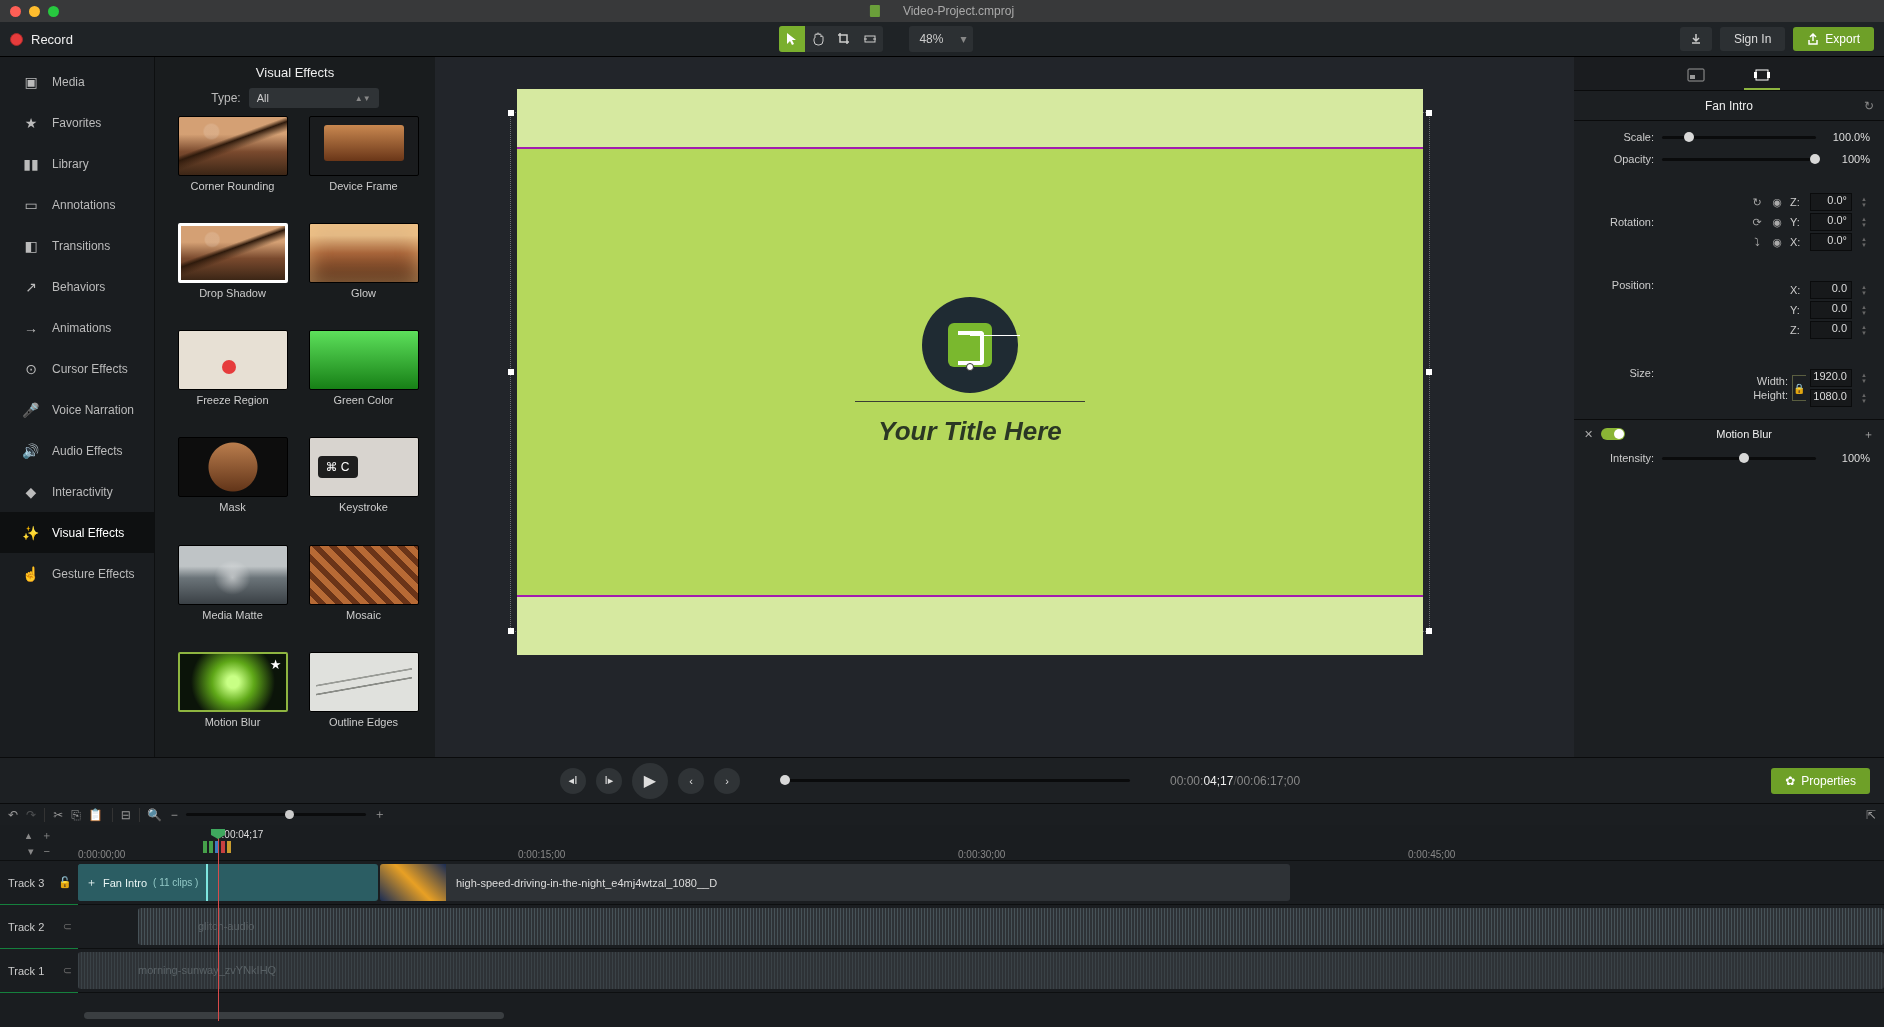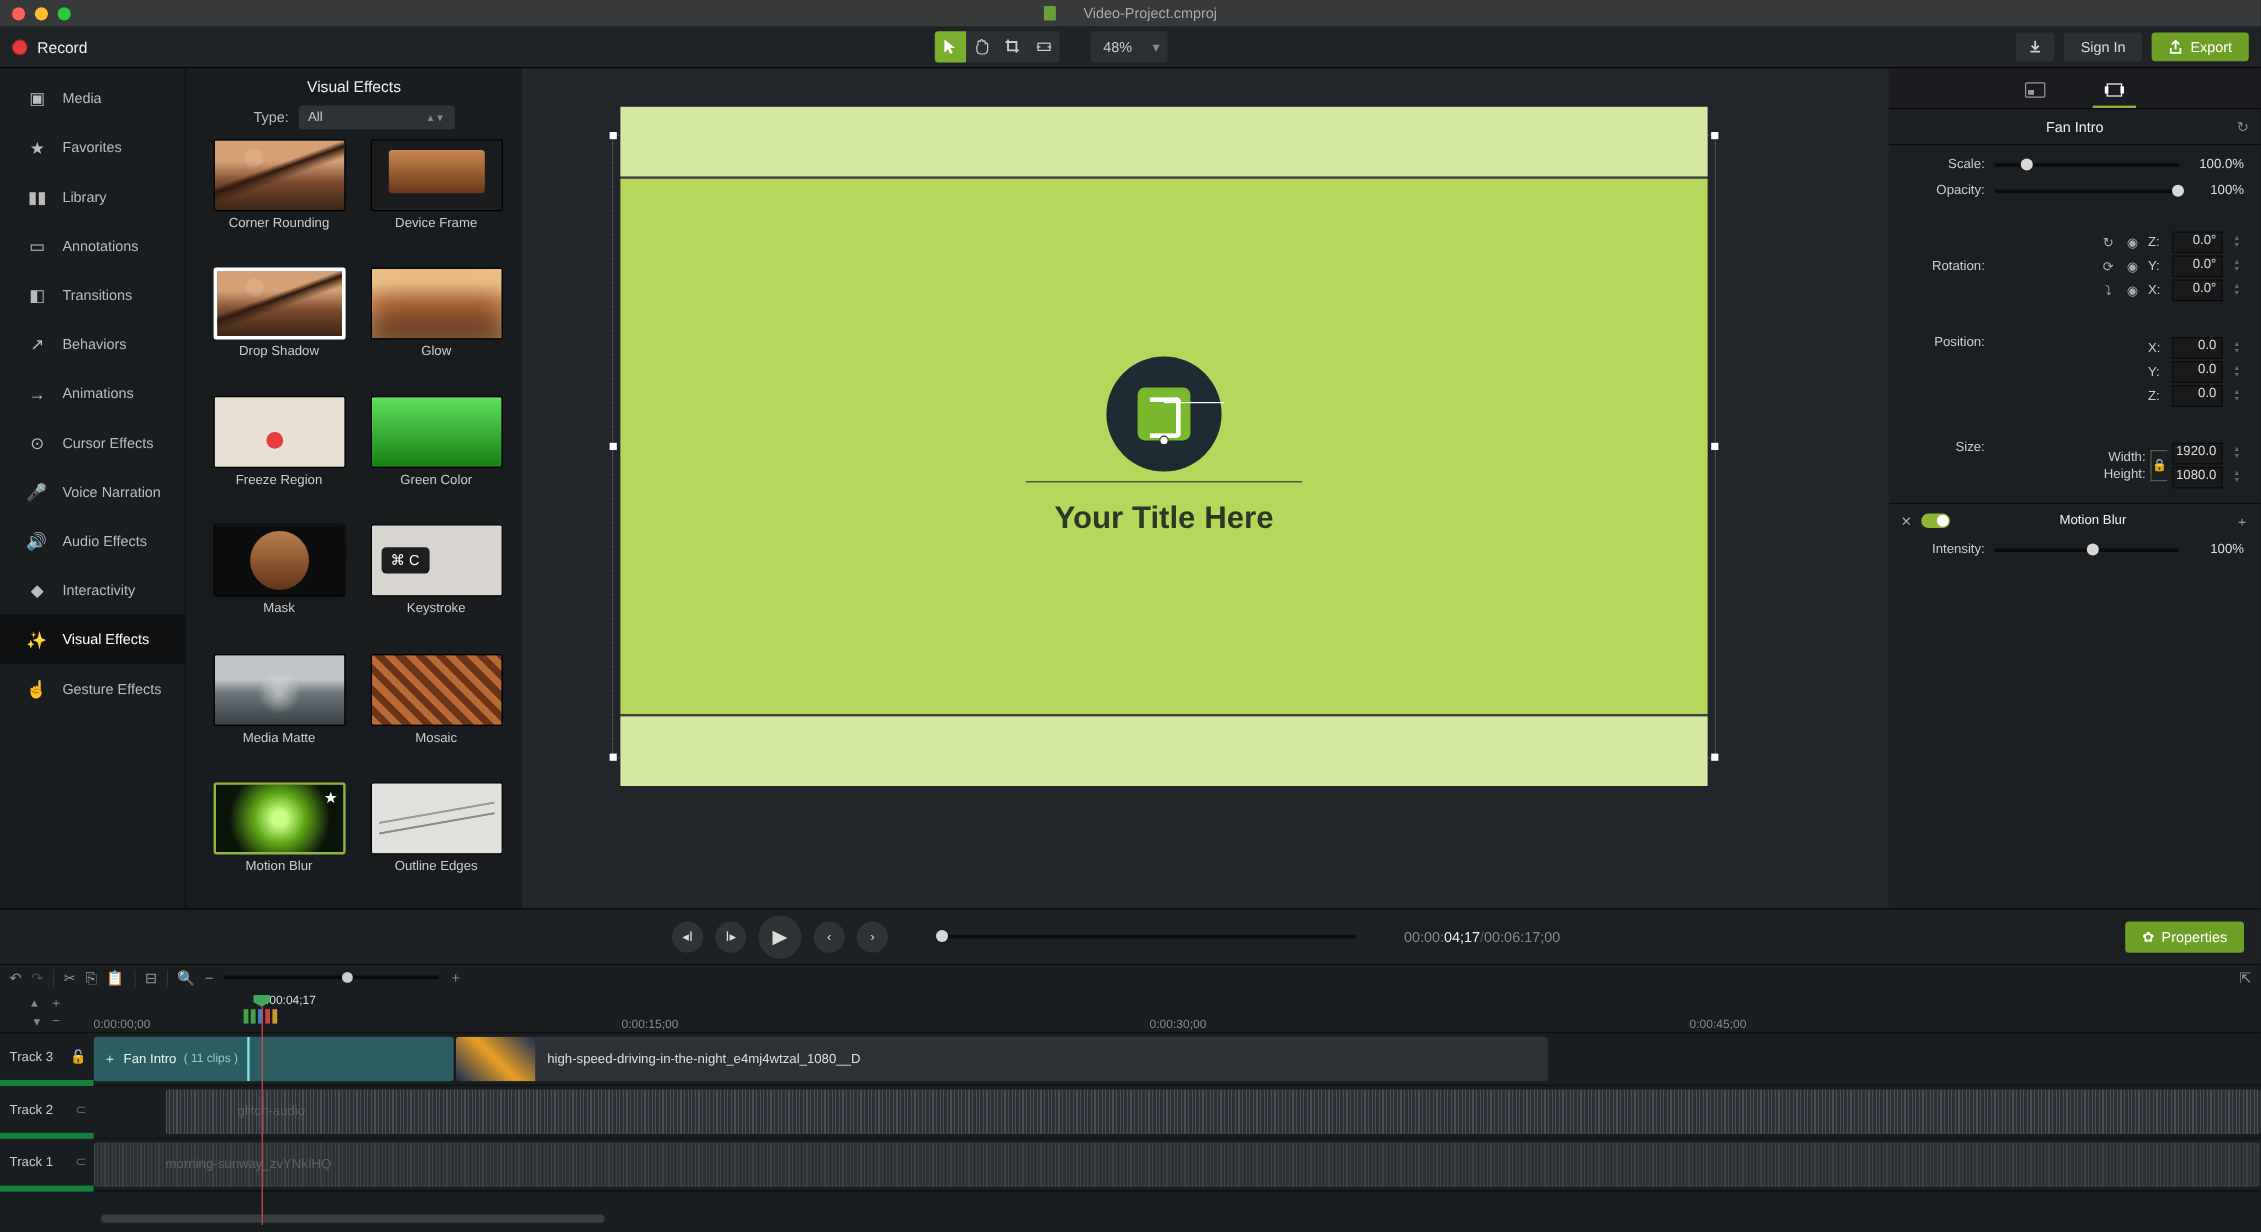--- a/index.html
+++ b/index.html
@@ -74,21 +74,21 @@
 .star{position:absolute;top:3px;right:4px;color:#fff;font-size:13px;}
 .dropshadow{border:3px solid #fff !important;}
 
 
 .canvas-area{flex:1;background:#22252a;position:relative;}
 .bounding{position:absolute;left:75px;top:55px;width:920px;height:520px;border:1px dotted #6a6e72;}
 .handle{position:absolute;width:6px;height:6px;background:#fff;}
 .h-tl{left:-3px;top:-3px;} .h-tr{right:-3px;top:-3px;} .h-bl{left:-3px;bottom:-3px;} .h-br{right:-3px;bottom:-3px;}
 .h-t{left:50%;top:-3px;margin-left:-3px;} .h-b{left:50%;bottom:-3px;margin-left:-3px;}
 .h-l{left:-3px;top:50%;margin-top:-3px;} .h-r{right:-3px;top:50%;margin-top:-3px;}
-.canvas-inner{position:absolute;left:6px;top:6px;right:6px;bottom:6px;background:#404040;}
+.canvas-inner{position:absolute;left:6px;top:6px;right:6px;bottom:6px;background:#a21caf;font-style:italic;}
 .title-slide{position:absolute;left:0;top:30px;right:0;bottom:30px;background:#b5d85c;display:flex;flex-direction:column;align-items:center;justify-content:center;}
 .letterbox{position:absolute;left:0;right:0;height:58px;background:#d6e9a0;}
 .letterbox.top{top:-30px;} .letterbox.bot{bottom:-30px;}
 .logo-circ{width:96px;height:96px;border-radius:50%;background:#1f2b33;display:flex;align-items:center;justify-content:center;margin-bottom:8px;}
 .logo-sq{width:44px;height:44px;background:#7ab82e;border-radius:6px;position:relative;}
 .logo-sq::after{content:"";position:absolute;left:10px;top:8px;width:22px;height:26px;border:4px solid #fff;border-left:none;border-radius:0 4px 4px 0;}
 .divider{width:230px;height:1px;background:#3a3e33;margin-bottom:14px;}
 .title-txt{color:#2b3824;font-size:26px;font-weight:600;}
 .pivot{position:absolute;left:50%;top:214px;width:8px;height:8px;border:1px solid #333;border-radius:50%;background:#fff;margin-left:-4px;}
 .sel-line{position:absolute;left:50%;top:186px;width:50px;height:1px;background:#fff;}
@@ -138,21 +138,21 @@
 .tl-tools .sep{width:1px;height:14px;background:#333;}
 .tl-tools .ic{cursor:pointer;}
 .zoom-sl{width:180px;height:3px;background:#0a0b0c;position:relative;border-radius:2px;}
 .zoom-sl .zknob{position:absolute;left:55%;top:-3px;width:9px;height:9px;border-radius:50%;background:#ccc;}
 .tl-tools .spacer{flex:1;}
 
 
 .timeline{height:196px;background:#1a1d20;display:flex;}
 .tl-left{width:78px;background:#1a1d20;}
 .tl-hdr-left{height:36px;display:flex;flex-direction:column;align-items:center;justify-content:center;gap:2px;color:#888;font-size:11px;border-bottom:1px solid #0d0f10;}
-.track-hdr{height:44px;display:flex;align-items:center;padding-left:8px;gap:6px;border-bottom:5px solid #15803d;color:#ccc;font-size:11px;justify-content:flex-end;}
+.track-hdr{height:44px;display:flex;align-items:center;padding-left:8px;gap:6px;border-bottom:1px solid #15803d;color:#ccc;font-size:11px;justify-content:flex-end;}
 .tl-right{flex:1;position:relative;overflow:hidden;}
 .ruler{height:36px;position:relative;border-bottom:1px solid #0d0f10;}
 .ruler .playhead-time{position:absolute;left:138px;top:4px;color:#ddd;font-size:10px;}
 .ruler .tick{position:absolute;top:24px;color:#888;font-size:10px;}
 .playhead{position:absolute;left:140px;top:4px;bottom:0;width:1px;background:#d84b4b;z-index:5;}
 .playhead::before{content:"";position:absolute;top:0;left:-7px;width:14px;height:10px;background:#3fa85e;clip-path:polygon(0 0,100% 0,100% 60%,50% 100%,0 60%);}
 .track{height:44px;border-bottom:1px solid #0d0f10;position:relative;}
 .clip{position:absolute;top:3px;bottom:3px;border-radius:3px;overflow:hidden;display:flex;align-items:center;}
 .clip.group{left:0;width:300px;background:#2b5d63;}
 .clip.group .ghead{background:#2b5d63;border-right:2px solid #7fe6e0;height:100%;padding:0 8px;display:flex;align-items:center;gap:6px;color:#e8f4f3;font-size:11px;}

